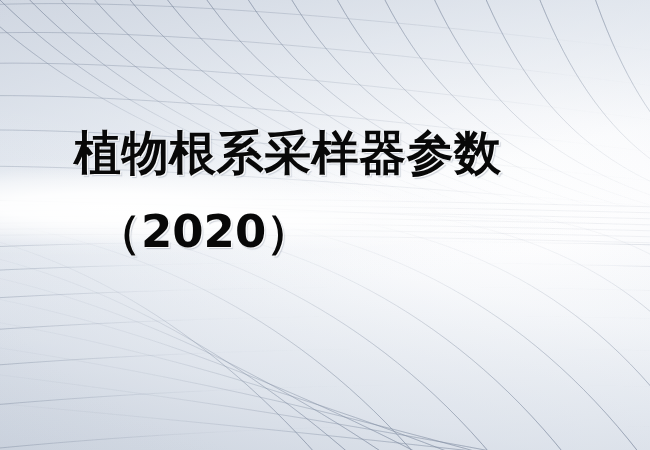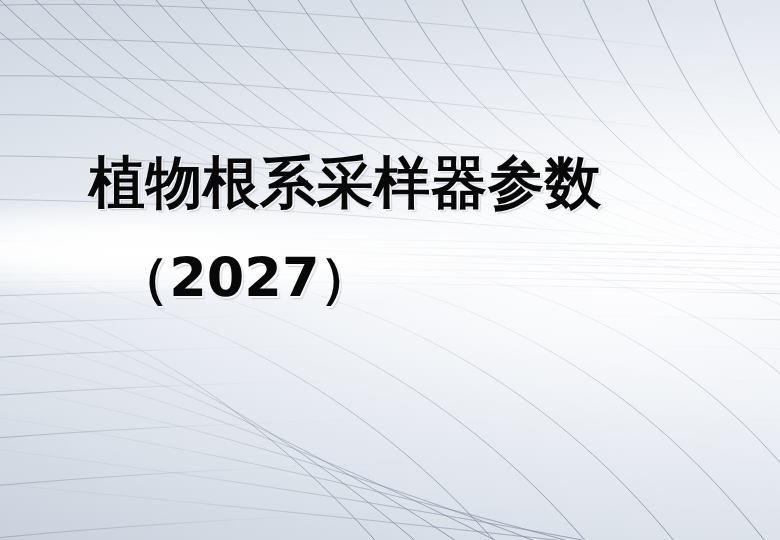--- a/index.html
+++ b/index.html
@@ -196,16 +196,16 @@
       <path d="M -40 206 C 140 202, 380 206, 700 214"></path>
       <path d="M -40 200 C 140 196, 380 200, 700 208"></path>
     </g>
   </svg>
 
   <div class="bg-layer" id="bg-sheen"></div>
   <div class="bg-layer" id="bg-vignette"></div>
 
   <div id="title-block">
     <div class="title-line" id="title-line-1">植物根系采样器参数</div>
-    <div class="title-line" id="title-line-2">（2027）</div>
+    <div class="title-line" id="title-line-2">（2020）</div>
   </div>
 
 </div>
 
 </body></html>

